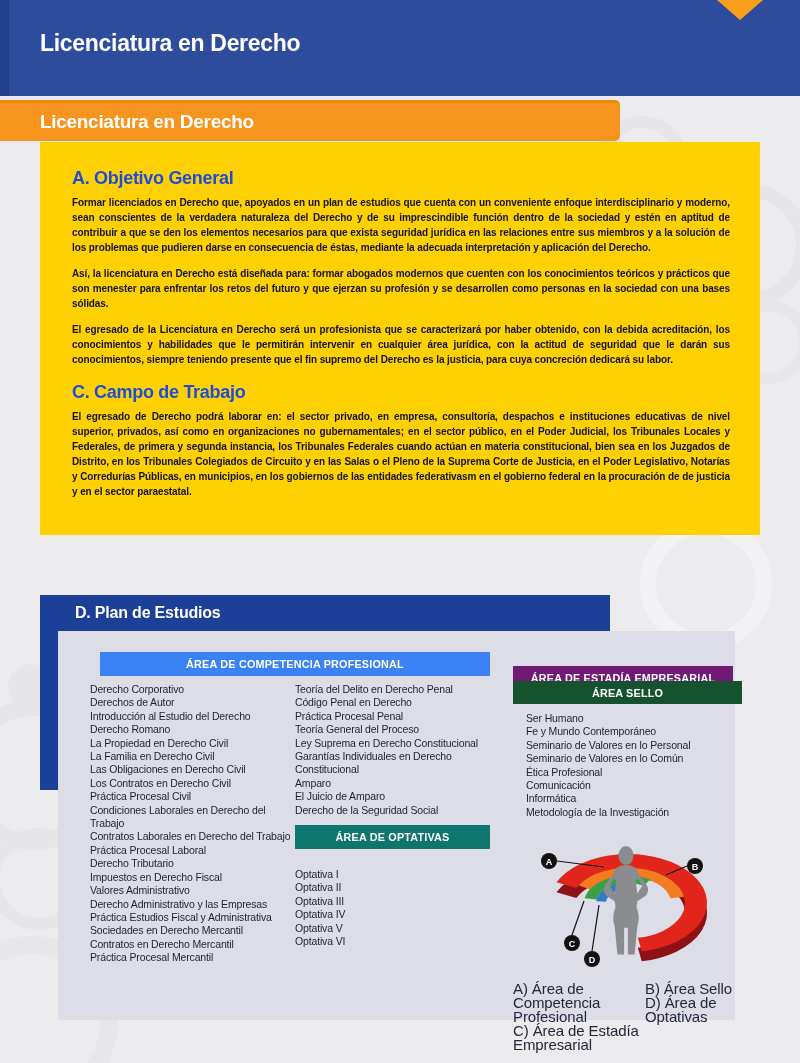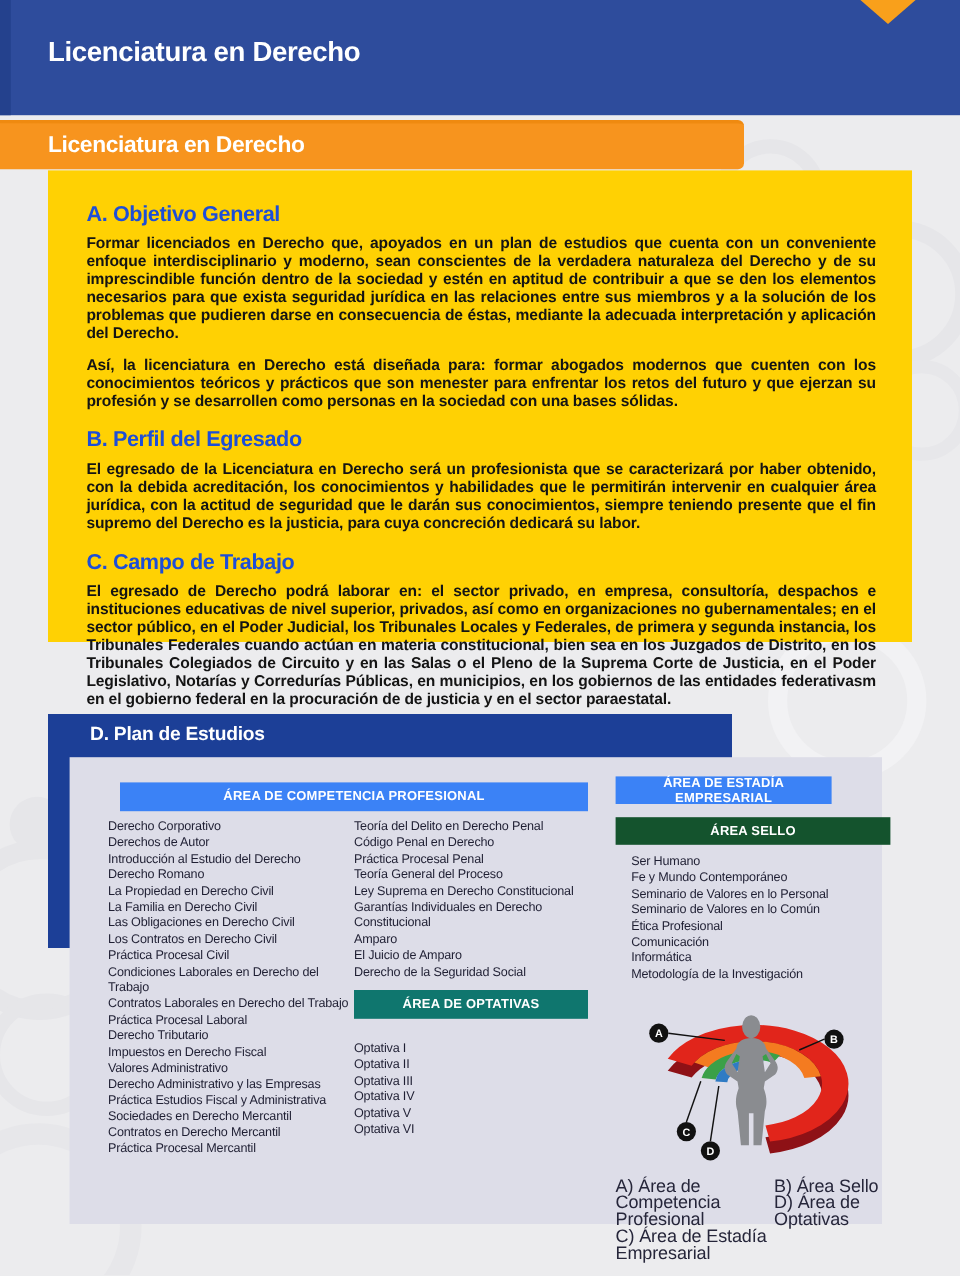--- a/index.html
+++ b/index.html
@@ -24,34 +24,34 @@
     border-top:20px solid #F9A01B;
   }
 
   
   .orange-bar { left:0; top:100px; width:620px; height:41px; background:#F7941E; border-radius:0 5px 5px 0; border-top:3px solid #EF8A10; }
   .orange-title { left:40px; top:8px; color:#FFFFFF; font-size:19px; font-weight:bold; letter-spacing:-0.3px; }
 
   
   .yellow-box { left:40px; top:142px; width:720px; height:393px; background:#FFD103; padding:26px 30px 0 32px; }
   .yellow-box h2 { font-size:18px; font-weight:bold; color:#1d4ed8; letter-spacing:-0.3px; margin:0 0 6px 0; }
-  .yellow-box p  { font-size:13px; font-weight:bold; color:#141414; line-height:15px; text-align:justify; letter-spacing:-0.1px; margin:0 0 11px 0; }
+  .yellow-box p  { font-size:10px; font-weight:bold; color:#141414; line-height:15px; text-align:justify; letter-spacing:-0.1px; margin:0 0 11px 0; }
   .yellow-box .sec-gap { margin-top:15px; }
 
   
   .plan-block { left:40px; top:595px; width:570px; height:195px; background:#1C3F97; }
   .plan-title { left:35px; top:9px; color:#FFFFFF; font-size:16px; font-weight:bold; letter-spacing:-0.2px;text-align:center; }
   .panel { left:58px; top:631px; width:677px; height:389px; background:#DDDDE8; }
 
   .area-bar {
     position:absolute; color:#FFFFFF; font-size:10.8px; font-weight:bold;
     display:flex; align-items:center; justify-content:center; letter-spacing:0.2px; text-align:center;
   }
   .bar-competencia { left:42px; top:21px; width:390px; height:24px; background:#3b82f6; }
-  .bar-estadia     { left:455px; top:16px; width:180px; height:23px; background:#3b82f6; }
+  .bar-estadia     { left:455px; top:35px; width:220px; height:23px; background:#701a75; }
   .bar-sello       { left:455px; top:50px; width:229px; height:23px; background:#14532d; }
   .bar-optativas   { left:237px; top:194px; width:195px; height:24px; background:#0f766e; }
 
   .course-list { position:absolute; font-size:10.5px; color:#1F1F33; line-height:13.4px; letter-spacing:-0.15px; }
   .col1 { left:32px;  top:52px;  width:206px; }
   .col2 { left:237px; top:52px;  width:200px; }
   .col-opt { left:237px; top:237px; width:195px; }
   .col-sello { left:468px; top:81px; width:200px; }
 
   .diagram { left:450px; top:208px; width:228px; height:148px; }
@@ -81,21 +81,20 @@
   <div class="abs ribbon-arrow"></div>
 
   <div class="abs orange-bar">
     <div class="abs orange-title">Licenciatura en Derecho</div>
   </div>
 
   <div class="abs yellow-box">
     <h2>A. Objetivo General</h2>
     <p>Formar licenciados en Derecho que, apoyados en un plan de estudios que cuenta con un conveniente enfoque interdisciplinario y moderno, sean conscientes de la verdadera naturaleza del Derecho y de su imprescindible función dentro de la sociedad y estén en aptitud de contribuir a que se den los elementos necesarios para que exista seguridad jurídica en las relaciones entre sus miembros y a la solución de los problemas que pudieren darse en consecuencia de éstas, mediante la adecuada interpretación y aplicación del Derecho.</p>
     <p>Así, la licenciatura en Derecho está diseñada para: formar abogados modernos que cuenten con los conocimientos teóricos y prácticos que son menester para enfrentar los retos del futuro y que ejerzan su profesión y se desarrollen como personas en la sociedad con una bases sólidas.</p>
-    <h2 class="sec-gap">B. Perfil del Egresado</h2>
     <p>El egresado de la Licenciatura en Derecho será un profesionista que se caracterizará por haber obtenido, con la debida acreditación, los conocimientos y habilidades que le permitirán intervenir en cualquier área jurídica, con la actitud de seguridad que le darán sus conocimientos, siempre teniendo presente que el fin supremo del Derecho es la justicia, para cuya concreción dedicará su labor.</p>
     <h2 class="sec-gap">C. Campo de Trabajo</h2>
     <p>El egresado de Derecho podrá laborar en: el sector privado, en empresa, consultoría, despachos e instituciones educativas de nivel superior, privados, así como en organizaciones no gubernamentales; en el sector público, en el Poder Judicial, los Tribunales Locales y Federales, de primera y segunda instancia, los Tribunales Federales cuando actúan en materia constitucional, bien sea en los Juzgados de Distrito, en los Tribunales Colegiados de Circuito y en las Salas o el Pleno de la Suprema Corte de Justicia, en el Poder Legislativo, Notarías y Corredurías Públicas, en municipios, en los gobiernos de las entidades federativasm en el gobierno federal en la procuración de de justicia y en el sector paraestatal.</p>
   </div>
 
   <div class="abs plan-block">
     <div class="abs plan-title">D. Plan de Estudios</div>
   </div>
 
   <div class="abs panel">

